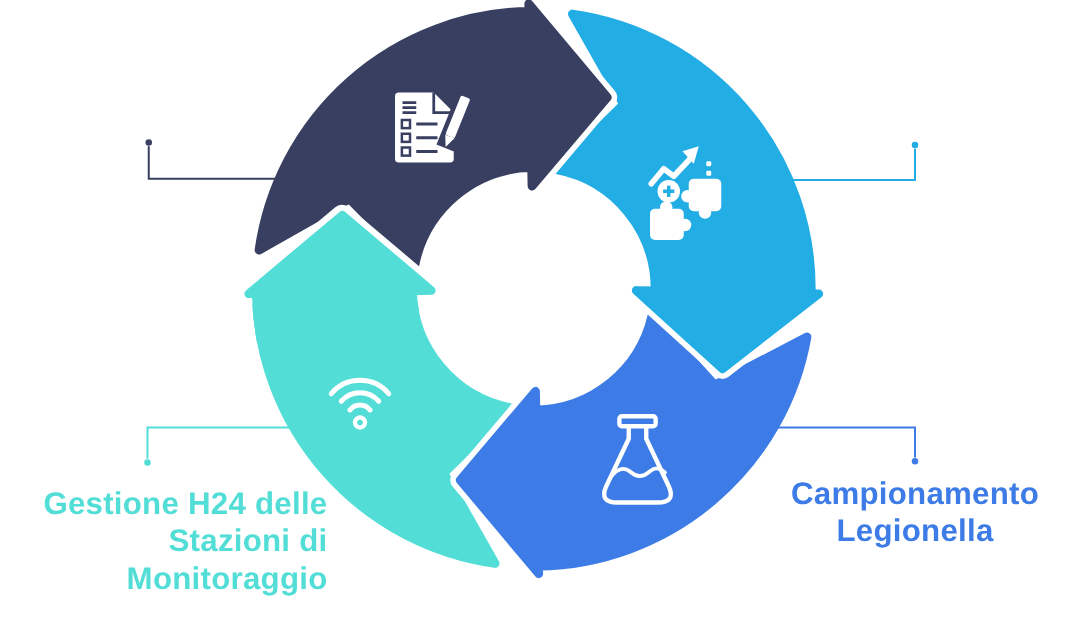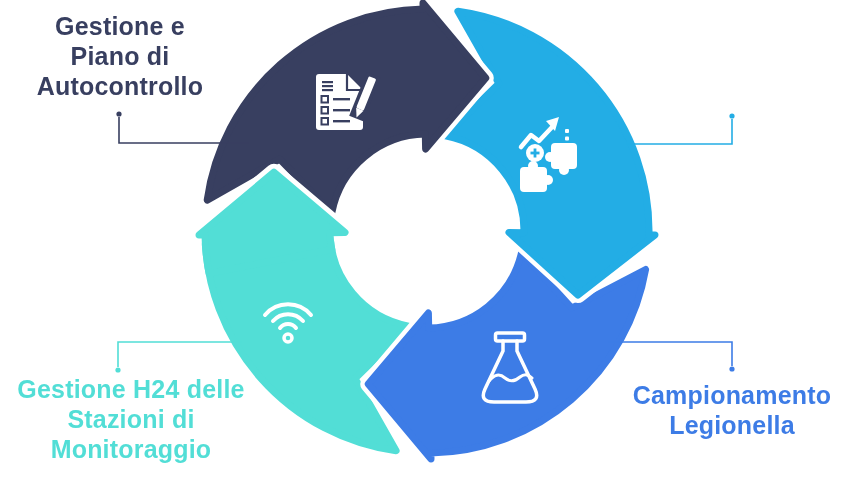--- a/index.html
+++ b/index.html
@@ -8,21 +8,21 @@
     font-family:"Liberation Sans","DejaVu Sans",sans-serif;
   }
   .stage svg{position:absolute;left:0;top:0;}
   .label{
     position:absolute;text-align:center;font-weight:700;font-size:25px;line-height:30px;
     letter-spacing:.2px;white-space:pre-line;
   }
   .l-tl{left:0;top:11px;width:240px;color:var(--c0);}
   .l-tr{left:611px;top:39px;width:240px;color:var(--c1);}
   .l-br{left:597px;top:380px;width:270px;color:var(--c2);}
-  .l-bl{left:0;top:374px;width:262px;color:var(--c3);}
+  .l-bl{left:0;top:388px;width:262px;color:var(--c3);text-align:right;}
 </style>
 </head>
 <body>
 
 <div class="stage" style="--c0: #383F60; --c1: #23ADE5; --c2: #3D7CE6; --c3: #52DED6;">
 
   <svg width="856" height="501" viewBox="0 0 856 501">
 
     <g id="arrows">
         <path d="M396.1 450.8 A222 222 0 0 1 205.0 234.9 L199.0 235.0 L273.9 172.2 L345.0 232.4 L330.0 232.7 A97 97 0 0 0 408.5 326.2 L355.1 378.4 Z" fill="#ffffff" stroke="#ffffff" stroke-width="16" stroke-linejoin="round"></path>
@@ -103,21 +103,18 @@
         <path d="M732,366 L732,342 L608,342"></path>
         <circle cx="732" cy="369" r="2.6" fill="var(--c2)" stroke="none"></circle>
       </g>
       <g stroke="var(--c3)">
         <path d="M118,367 L118,342 L242,342"></path>
         <circle cx="118" cy="370" r="2.6" fill="var(--c3)" stroke="none"></circle>
       </g>
     </g>
   </svg>
 
-  <div class="label l-tl">Gestione e
-Piano di
-Autocontrollo</div>
   <div class="label l-br">Campionamento
 Legionella</div>
   <div class="label l-bl">Gestione H24 delle
 Stazioni di
 Monitoraggio</div>
 </div>
 
 </body></html>

